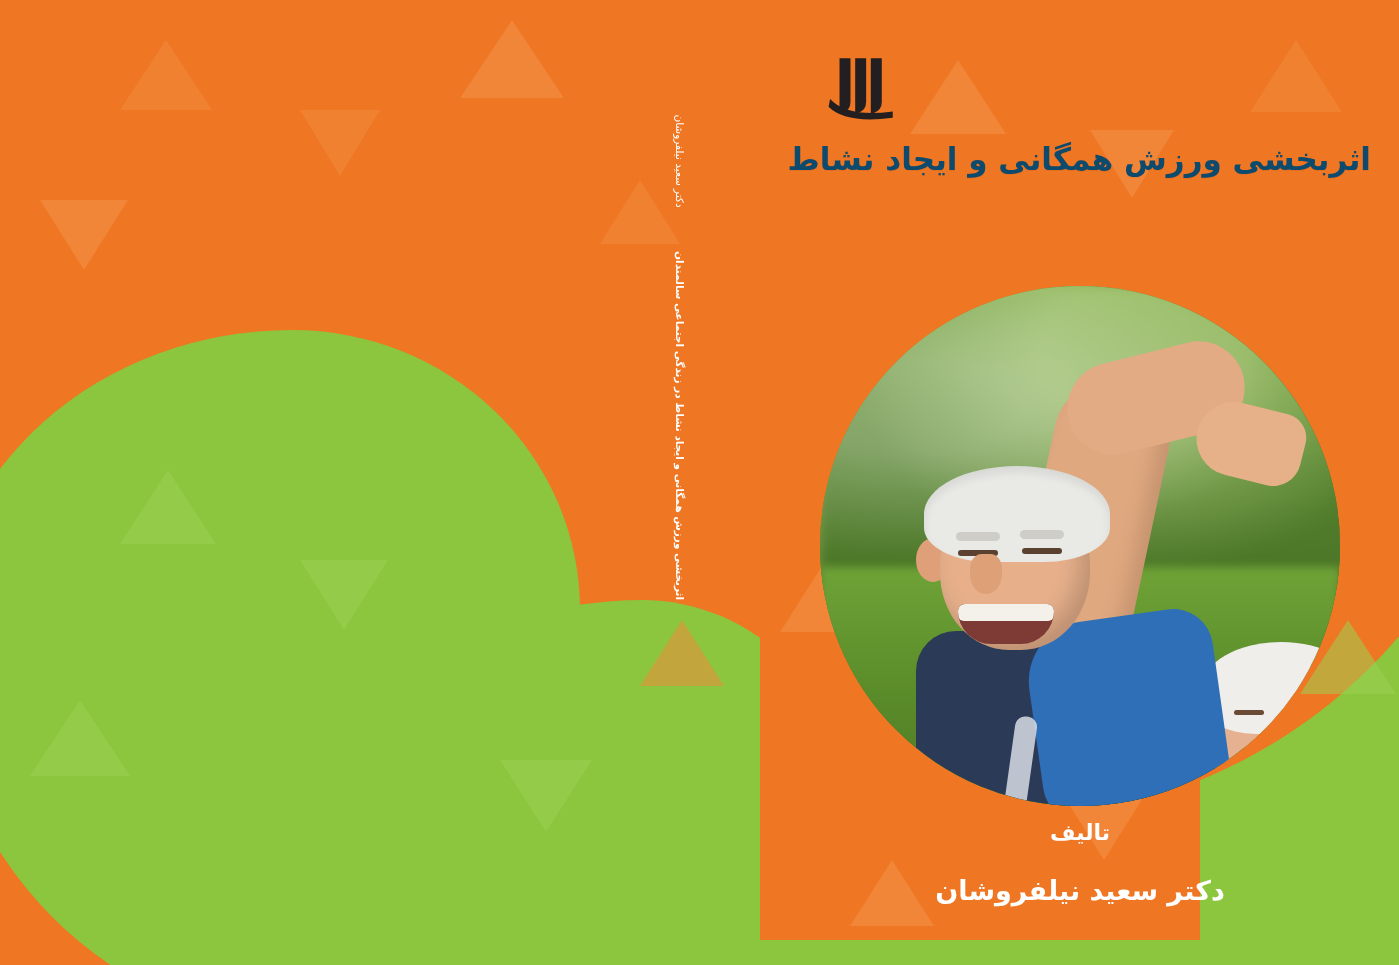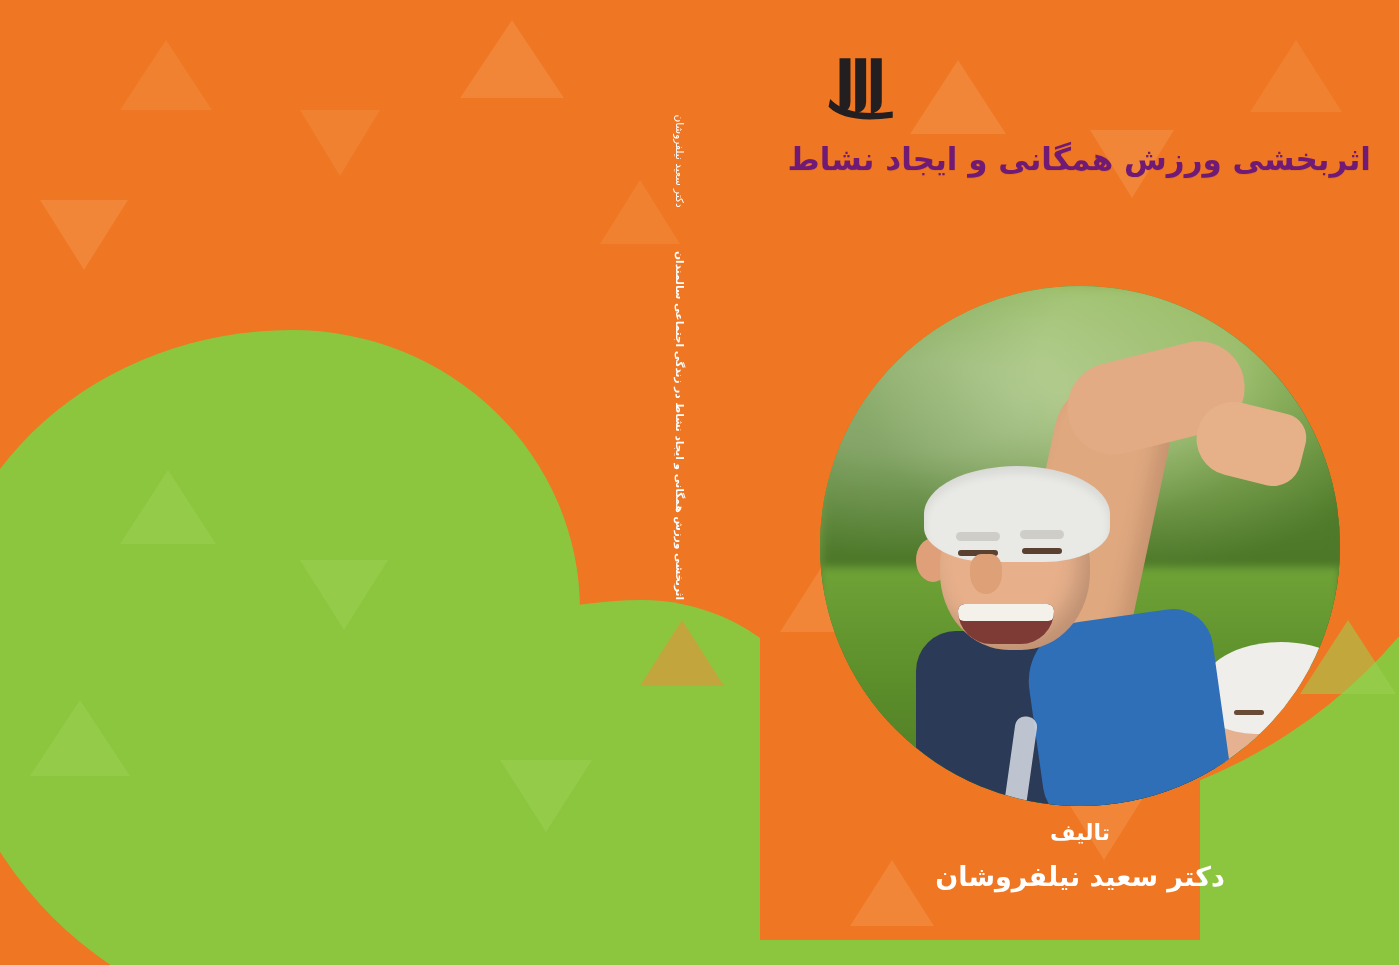--- a/index.html
+++ b/index.html
@@ -72,21 +72,21 @@
   
   .logo-top{
     position:absolute;left:60px;top:52px;width:86px;height:72px;
   }
   .logo-top svg{display:block;}
 
   
   .front-title{
     position:absolute;right:28px;top:132px;width:590px;
     text-align:right;
-    color:#701a75;
+    color:#0c4a6e;
     font-weight:bold;
     font-size:31px;
     line-height:1.75;
     direction:rtl;
     letter-spacing:-0.3px;
     text-shadow:0 1px 0 rgba(0,0,0,.05);
   }
 
   
   .photo-circle{
@@ -193,21 +193,21 @@
   .woman-arm{
     position:absolute;left:346px;top:392px;width:142px;height:70px;
     background:#e4ad8b;border-radius:40px;transform:rotate(-18deg);
   }
 
   
   .author-block{
     position:absolute;left:0;top:820px;width:640px;
     text-align:center;color:#ffffff;direction:rtl;
   }
-  .author-label{font-size:22px;font-weight:bold;margin-bottom:16px;}
+  .author-label{font-size:22px;font-weight:bold;margin-bottom:30px;}
   .author-name{font-size:27px;font-weight:bold;letter-spacing:-.2px;}
 </style>
 </head>
 <body>
 
 <div class="cover-wrap">
 
   <div class="back-panel">
     <div class="green-blob-a"></div>
     <div class="green-blob-b"></div>

